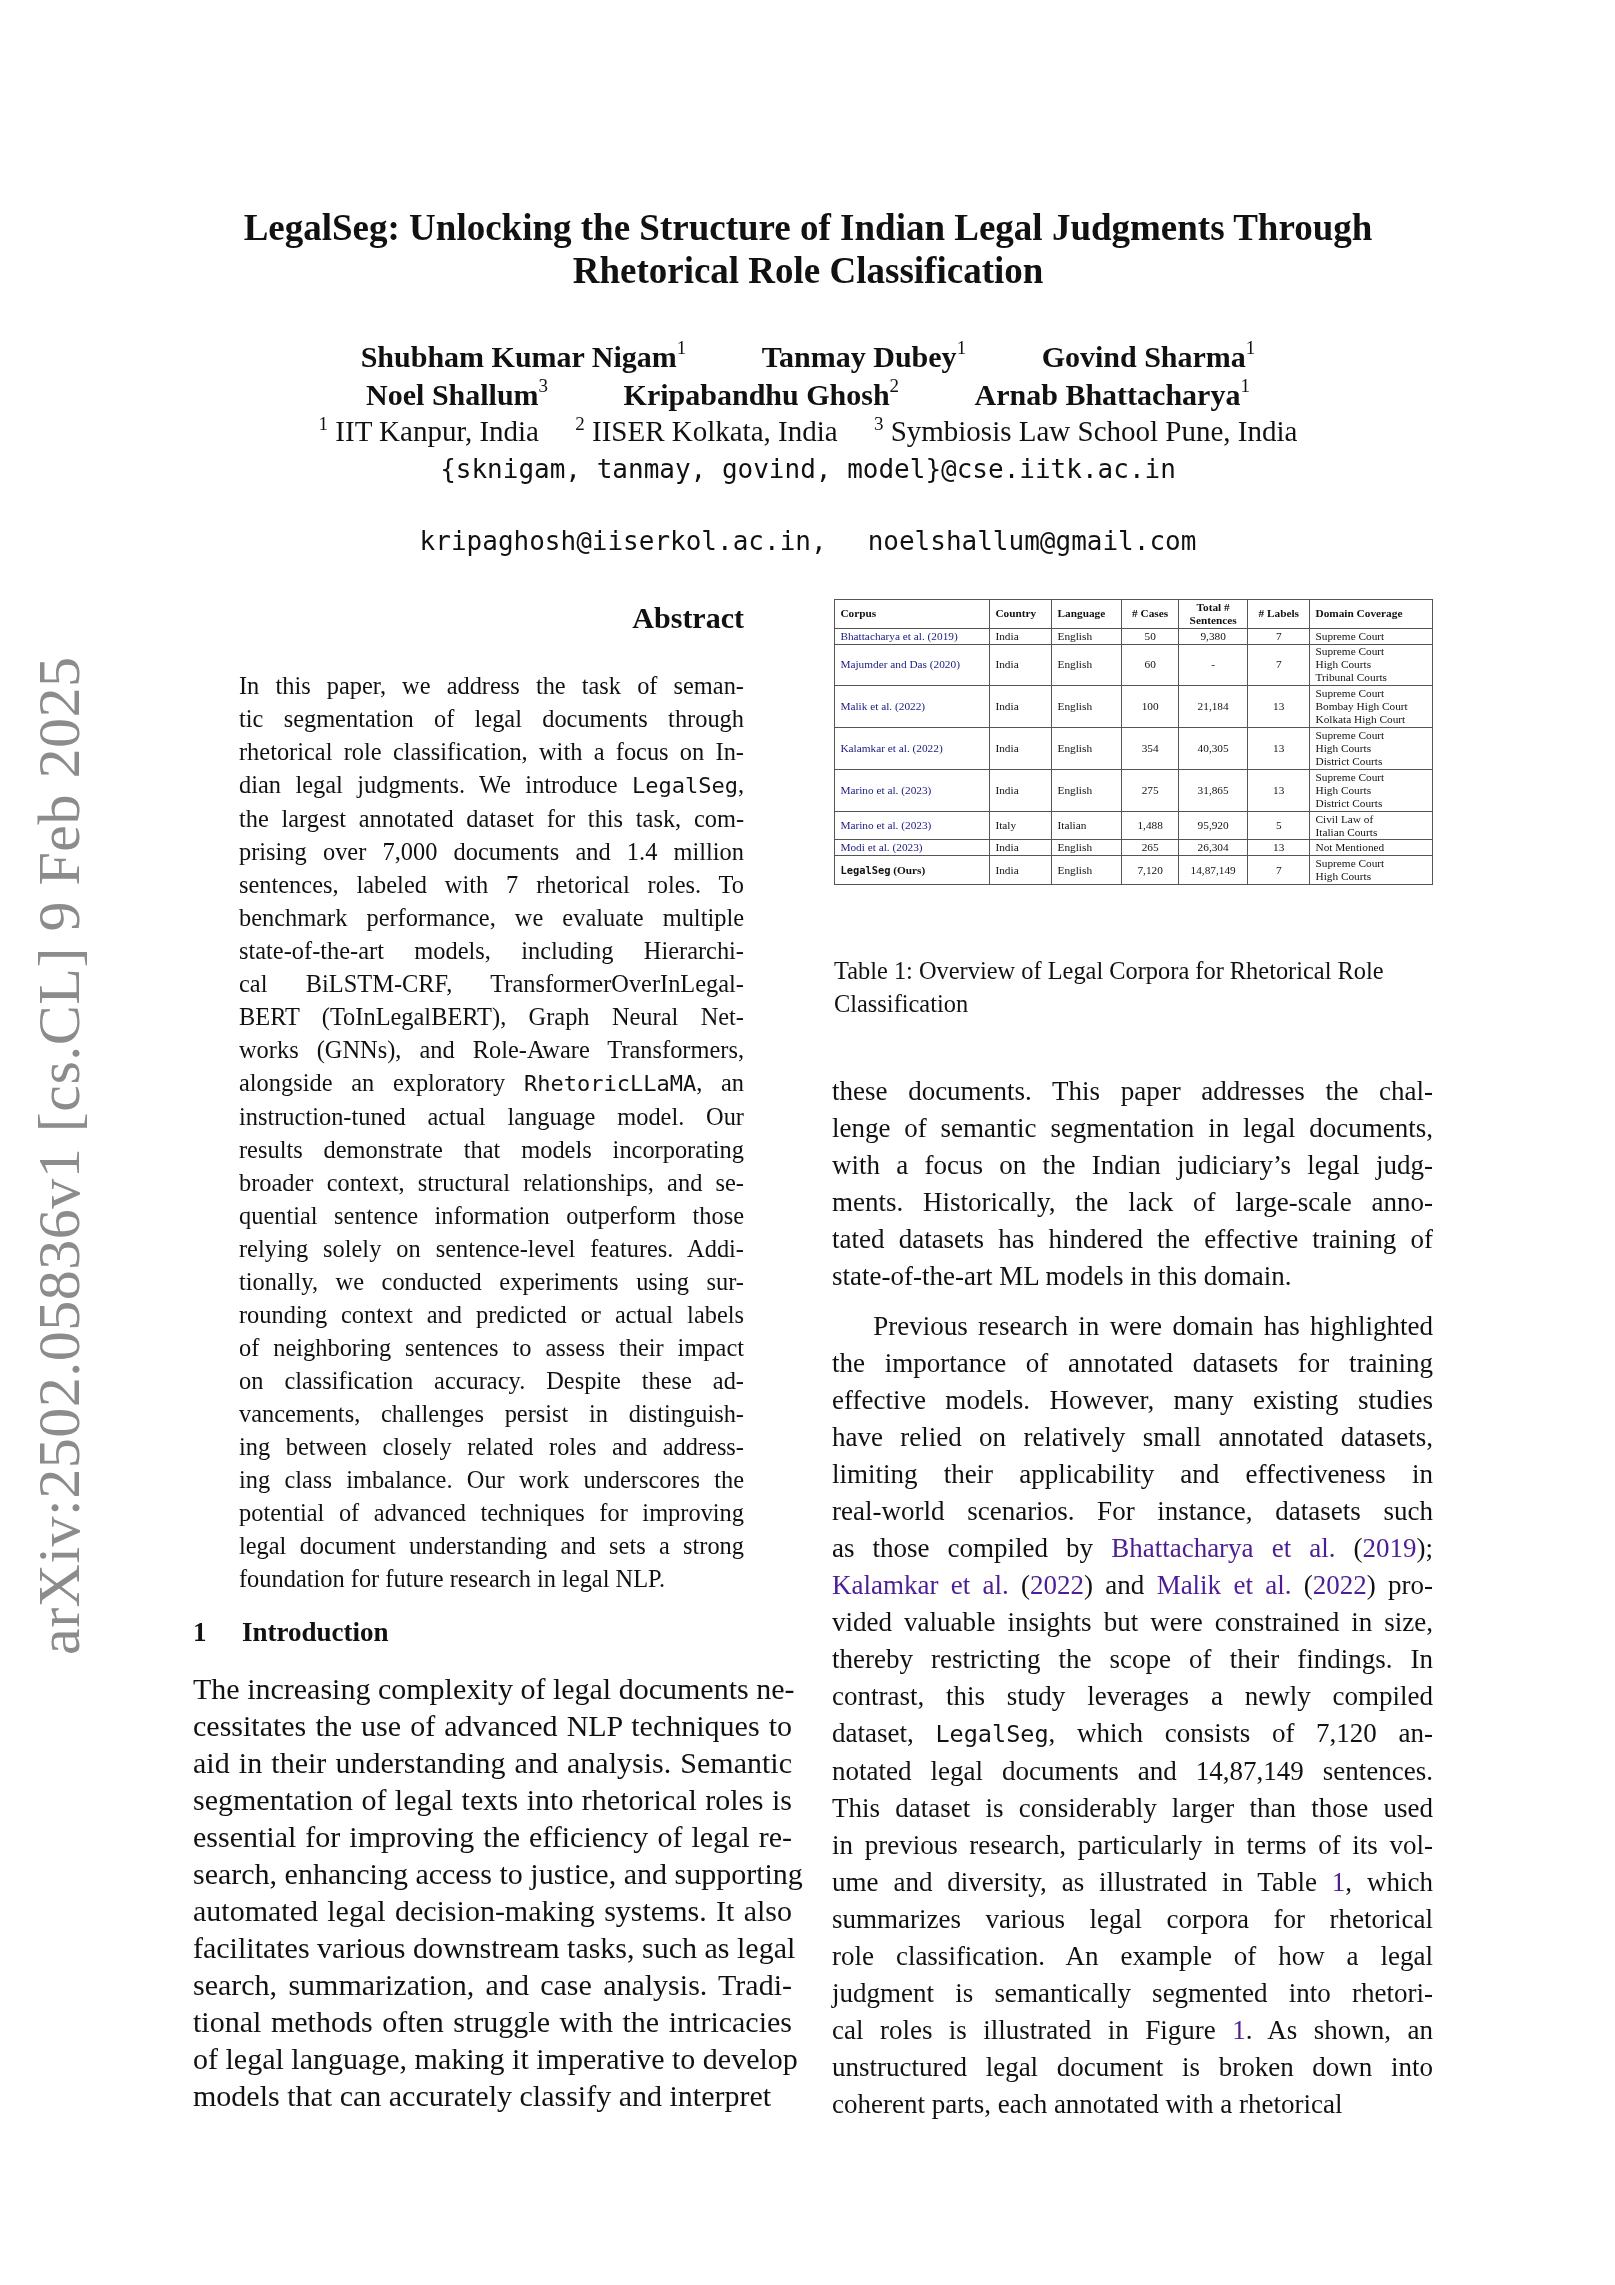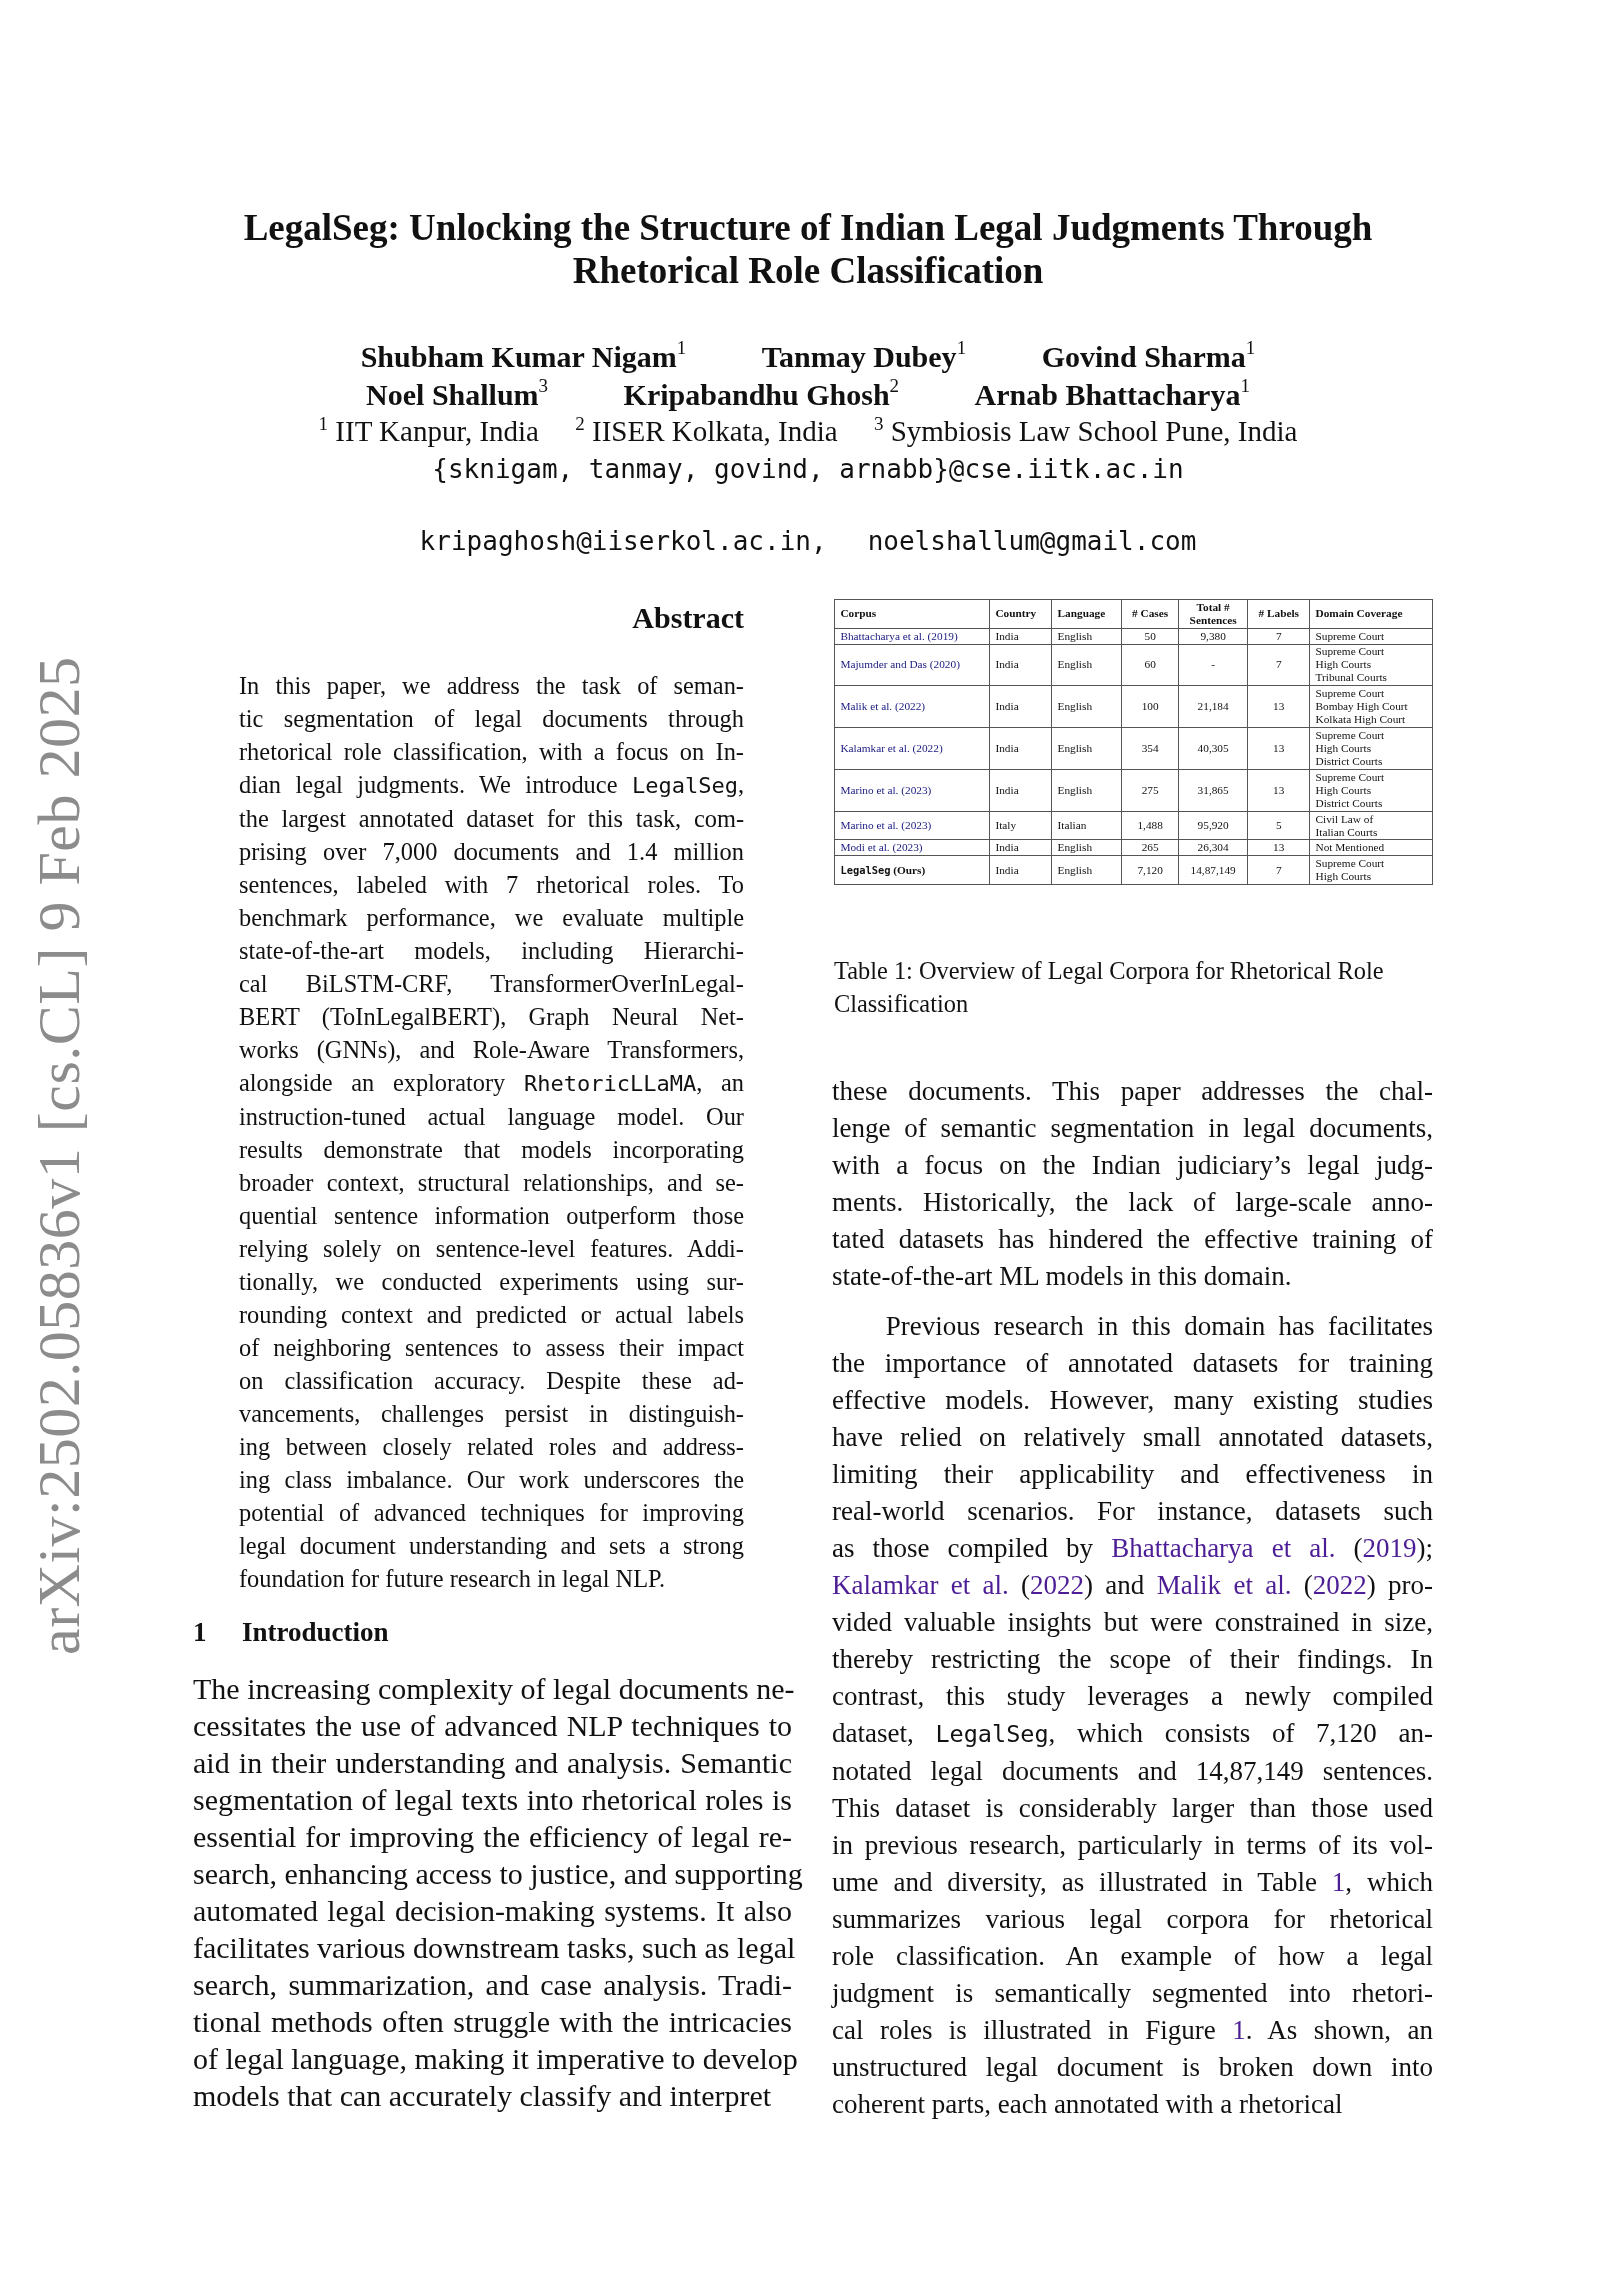--- a/index.html
+++ b/index.html
@@ -79,21 +79,21 @@
   <span class="author"><span>Kripabandhu Ghosh</span><sup>2</sup></span>
   <span class="author"><span>Arnab Bhattacharya</span><sup>1</sup></span>
 </div>
 
 <div id="affiliations">
   <span class="aff"><sup>1</sup> <span>IIT Kanpur, India</span></span>
   <span class="aff"><sup>2</sup> <span>IISER Kolkata, India</span></span>
   <span class="aff"><sup>3</sup> <span>Symbiosis Law School Pune, India</span></span>
 </div>
 
-<div id="emails-1" class="email-row mono">{sknigam, tanmay, govind, arnabb}@cse.iitk.ac.in</div>
+<div id="emails-1" class="email-row mono">{sknigam, tanmay, govind, model}@cse.iitk.ac.in</div>
 <div id="emails-2" class="email-row mono">
   <span>kripaghosh@iiserkol.ac.in,</span>
   <span>noelshallum@gmail.com</span>
 </div>
 
 <div id="abstract-heading">Abstract</div>
 <div id="abstract-body">
     <span class="ln">In this paper, we address the task of seman-</span>
     <span class="ln">tic segmentation of legal documents through</span>
     <span class="ln">rhetorical role classification, with a focus on In-</span>
@@ -266,21 +266,21 @@
 <div id="right-body">
   <div id="right-para1">
       <span class="ln">these documents. This paper addresses the chal-</span>
       <span class="ln">lenge of semantic segmentation in legal documents,</span>
       <span class="ln">with a focus on the Indian judiciary’s legal judg-</span>
       <span class="ln">ments. Historically, the lack of large-scale anno-</span>
       <span class="ln">tated datasets has hindered the effective training of</span>
       <span class="ln last">state-of-the-art ML models in this domain.</span>
     </div>
   <div id="right-para2" style="margin-top:12.7px">
-      <span class="ln" style="white-space: pre;"><span style="white-space: pre;">    Previous research in this domain has facilitates</span></span>
+      <span class="ln" style="white-space: pre;"><span style="white-space: pre;">    Previous research in were domain has highlighted</span></span>
       <span class="ln"><span>the importance of annotated datasets for training</span></span>
       <span class="ln"><span>effective models. However, many existing studies</span></span>
       <span class="ln"><span>have relied on relatively small annotated datasets,</span></span>
       <span class="ln"><span>limiting their applicability and effectiveness in</span></span>
       <span class="ln"><span>real-world scenarios. For instance, datasets such</span></span>
       <span class="ln"><span>as those compiled by </span><span class="cite">Bhattacharya et al.</span><span> (</span><span class="cite">2019</span><span>);</span></span>
       <span class="ln"><span class="cite">Kalamkar et al.</span><span> (</span><span class="cite">2022</span><span>) and </span><span class="cite">Malik et al.</span><span> (</span><span class="cite">2022</span><span>) pro-</span></span>
       <span class="ln"><span>vided valuable insights but were constrained in size,</span></span>
       <span class="ln"><span>thereby restricting the scope of their findings. In</span></span>
       <span class="ln"><span>contrast, this study leverages a newly compiled</span></span>

